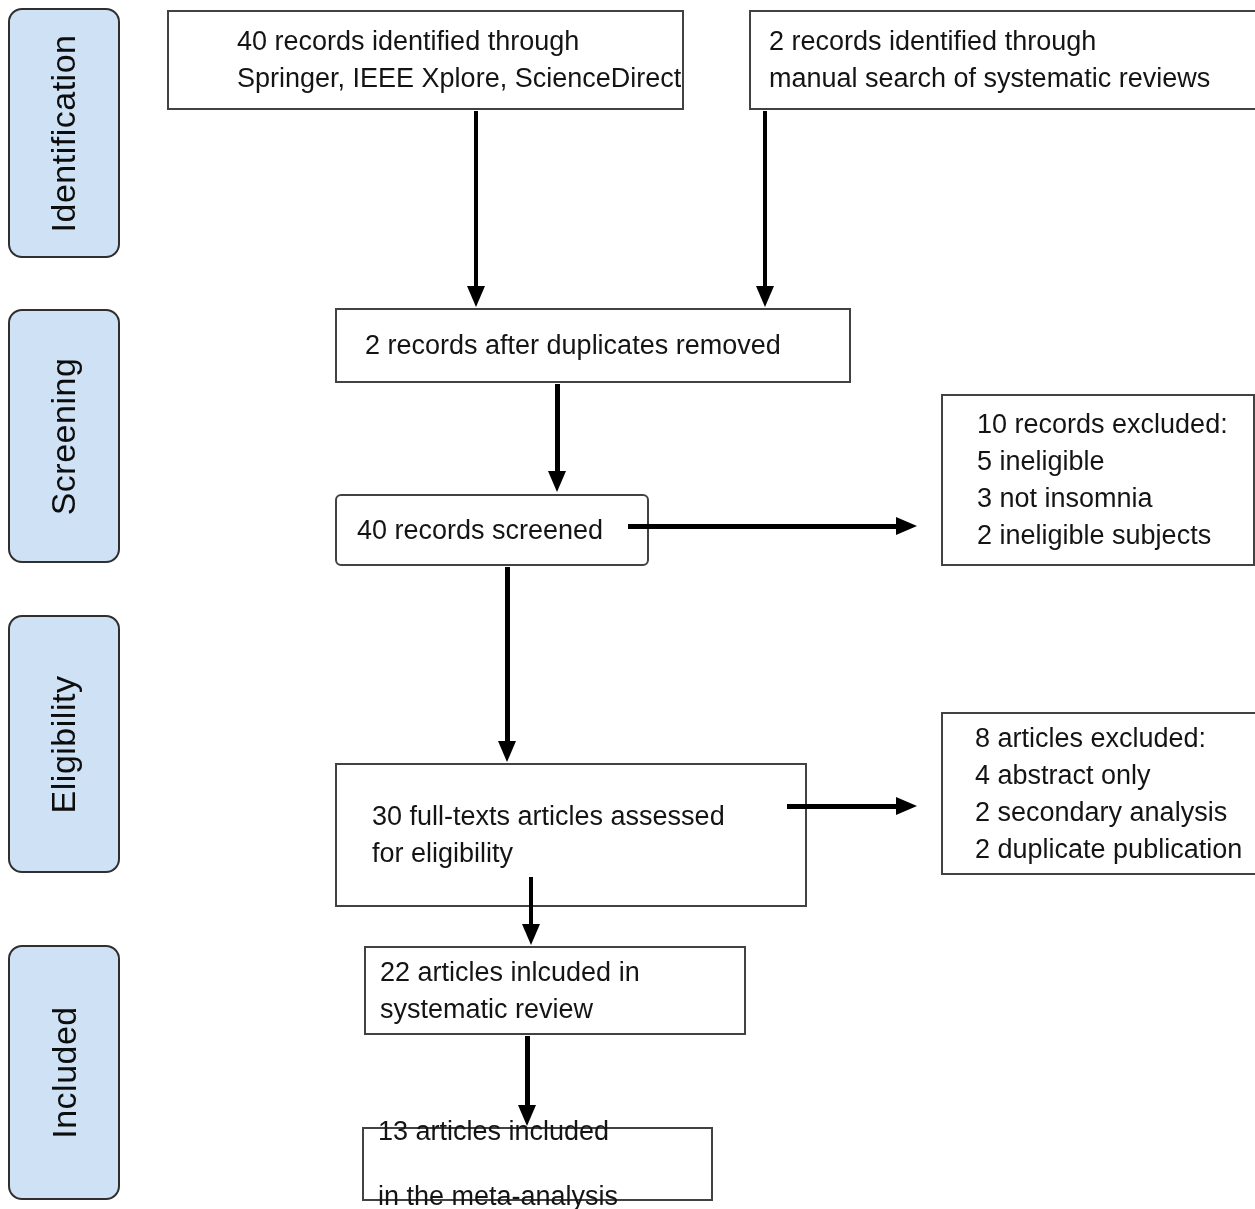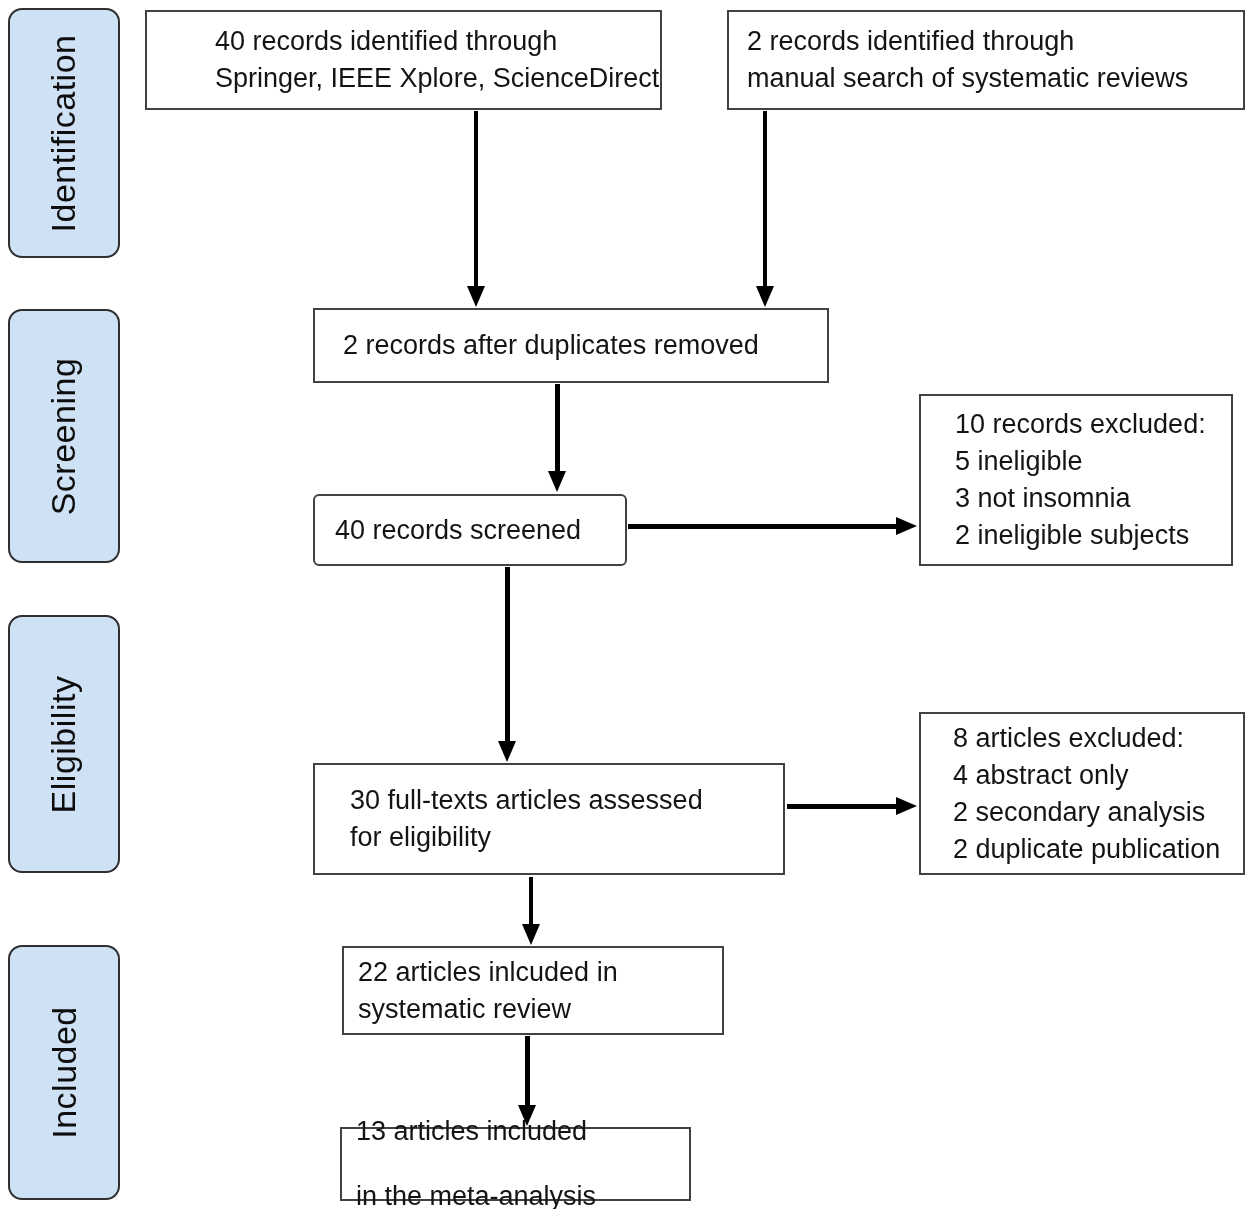--- a/index.html
+++ b/index.html
@@ -41,20 +41,21 @@
     position: absolute;
     background: #ffffff;
     border: 2px solid #424242;
     box-sizing: border-box;
     display: flex;
     flex-direction: column;
     justify-content: center;
     font-size: 27px;
     line-height: 37px;
     color: #141414;
+    margin-left: 22px;
   }
   .fbox .line {
     white-space: nowrap;
   }
   
   .arrow-line-v {
     position: absolute;
     background: #000000;
   }
   .arrow-line-h {
@@ -114,21 +115,21 @@
     <div class="line">40 records screened</div>
   </div>
 
   <div class="fbox" style="left:919px; top:394px; width:314px; height:172px; padding-left:34px;">
     <div class="line">10 records excluded:</div>
     <div class="line">5 ineligible</div>
     <div class="line">3 not insomnia</div>
     <div class="line">2 ineligible subjects</div>
   </div>
 
-  <div class="fbox" style="left:313px; top:763px; width:472px; height:112px; padding-left:35px;">
+  <div class="fbox" style="left:313px; top:763px; width:472px; height:144px; padding-left:35px;">
     <div class="line">30 full-texts articles assessed</div>
     <div class="line">for eligibility</div>
   </div>
 
   <div class="fbox" style="left:919px; top:712px; width:326px; height:163px; padding-left:32px;">
     <div class="line">8 articles excluded:</div>
     <div class="line">4 abstract only</div>
     <div class="line">2 secondary analysis</div>
     <div class="line">2 duplicate publication</div>
   </div>

